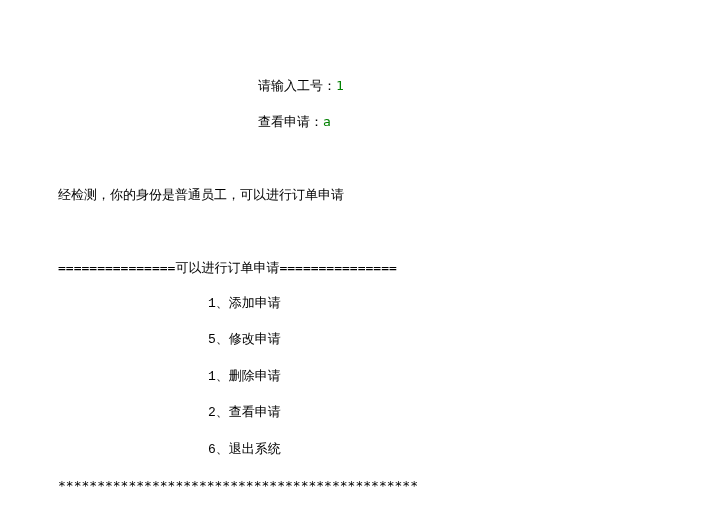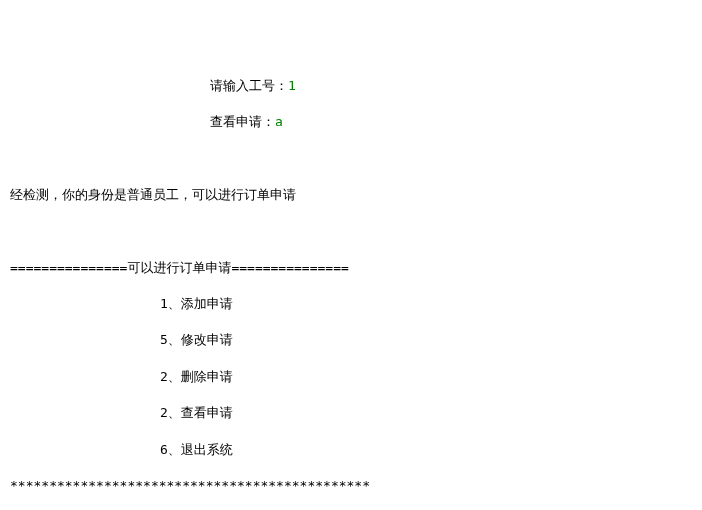--- a/index.html
+++ b/index.html
@@ -6,38 +6,38 @@
     body {
       font-family: "SimSun", "宋体", monospace;
       font-size: 13px;
       color: #000;
       background: #fff;
       white-space: pre;
       padding: 4px 10px;
       line-height: 1.4;
     }
     .green { color: #008000; }
-    .line { display: block; }
+    .line { display: block; margin-left: 48px; }
     .indent1 { padding-left: 200px; }
-    .indent2 { padding-left: 150px; }
+    .indent2 { padding-left: 150px; font-family: Liberation Mono, monospace; }
   </style>
 </head>
 <body>
 
 
 
 <span class="line indent1"><span>请输入工号：</span><span class="green">1</span></span>
 <span class="line indent1"><span>查看申请：</span><span class="green">a</span></span>
 <span class="line">&nbsp;</span>
 <span class="line">经检测，你的身份是普通员工，可以进行订单申请</span>
 <span class="line">&nbsp;</span>
 <span class="line">===============可以进行订单申请===============</span>
 <span class="line indent2">1、添加申请</span>
 <span class="line indent2">5、修改申请</span>
-<span class="line indent2">2、删除申请</span>
+<span class="line indent2">1、删除申请</span>
 <span class="line indent2">2、查看申请</span>
 <span class="line indent2">6、退出系统</span>
 <span class="line">**********************************************</span>
 
 
 
 
 
 
 

